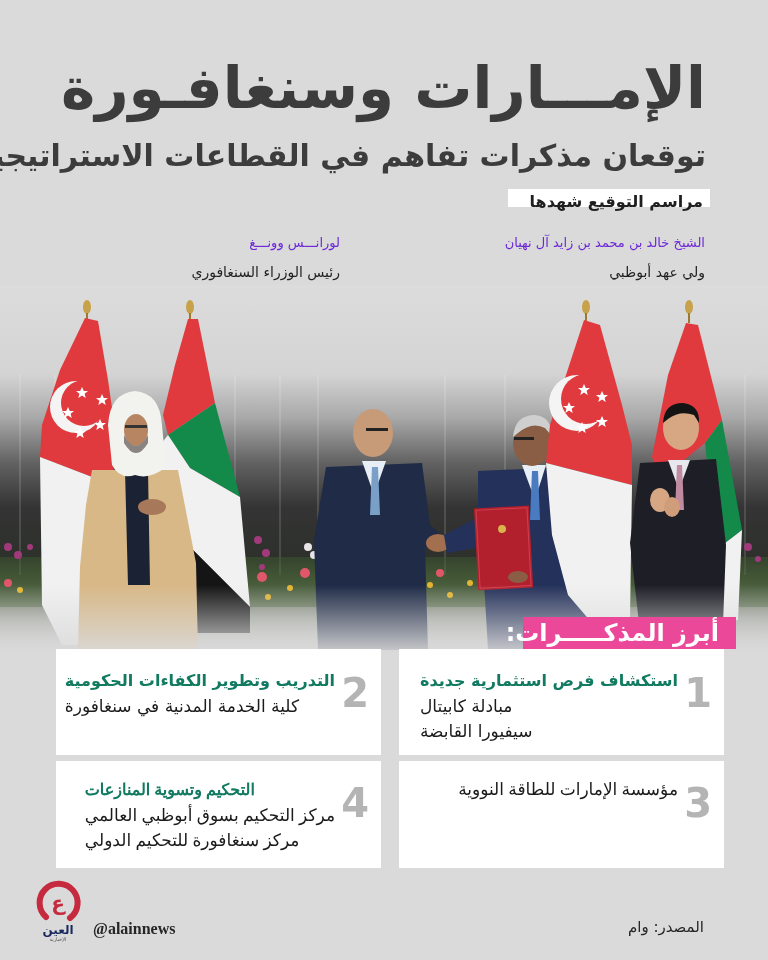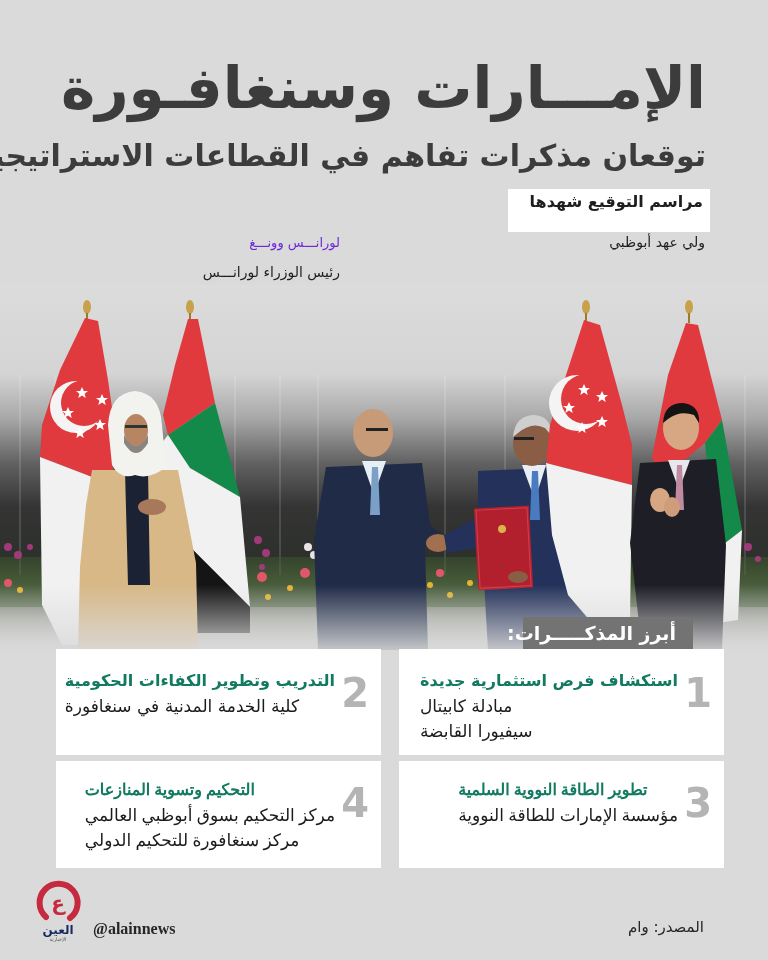--- a/index.html
+++ b/index.html
@@ -10,34 +10,34 @@
   .rtl { direction: rtl; text-align: right; white-space: nowrap; }
   .title {
     position: absolute; right: 62px; top: 48px;
     font-size: 58px; font-weight: bold; color: #3c3c3c; line-height: 80px;
   }
   .subtitle {
     position: absolute; right: 62px; top: 134px;
     font-size: 30px; font-weight: bold; color: #3c3c3c; line-height: 44px;
   }
   .witness-label {
-    position: absolute; left: 508px; top: 189px; width: 202px; height: 43px;
+    position: absolute; left: 508px; top: 189px; width: 202px; height: 18px;
     box-sizing: border-box; background: #ffffff; padding-right: 7px;
     font-size: 16px; font-weight: bold; color: #1e1e1e; line-height: 26px;
   }
   .person { position: absolute; top: 228px; }
   .person .pname { font-size: 13px; color: #6d28d9; line-height: 30px; }
   .person .prole { font-size: 14px; color: #1f1f1f; line-height: 24px; margin-top: 2px; }
   .person-right { right: 63px; }
   .person-left { right: 428px; }
   .photo { position: absolute; left: 0; top: 285px; }
   .memo-heading {
-    position: absolute; left: 523px; top: 617px; width: 170px; height: 32px;
-    box-sizing: border-box; padding-right: 17px; background: #737373;
-    color: #ffffff; font-size: 19px; font-weight: bold; line-height: 32px;
+    position: absolute; left: 523px; top: 617px; width: 213px; height: 32px;
+    box-sizing: border-box; padding-right: 17px; background: #ec4899;
+    color: #ffffff; font-size: 24px; font-weight: bold; line-height: 32px;
   }
   .card { position: absolute; width: 325px; background: #ffffff; direction: rtl; }
   .card .num {
     position: absolute; right: 12px; top: 24px; font-size: 40px; font-weight: bold;
     color: #b4b4b4; line-height: 40px;
   }
   .card .card-text { position: absolute; right: 46px; top: 19px; text-align: left; white-space: nowrap; }
   .card.bottom .card-text { top: 16px; font-family: Liberation Serif, serif; }
   .card.bottom .num { top: 22px; }
   .card .card-title { font-size: 16px; font-weight: bold; color: #117a60; line-height: 26px; }
@@ -56,25 +56,26 @@
 <body>
 
 <div id="page">
 
   <div class="title rtl">الإمـــارات وسنغافـورة</div>
   <div class="subtitle rtl">توقعان مذكرات تفاهم في القطاعات الاستراتيجية</div>
 
   <div class="witness-label rtl">مراسم التوقيع شهدها</div>
 
   <div class="person person-right rtl">
+    <div class="pname">الشيخ خالد بن محمد بن زايد آل نهيان</div>
     <div class="prole">ولي عهد أبوظبي</div>
   </div>
   <div class="person person-left rtl">
     <div class="pname">لورانـــس وونـــغ</div>
-    <div class="prole">رئيس الوزراء لورانـــس</div>
+    <div class="prole">رئيس الوزراء السنغافوري</div>
   </div>
 
   <svg class="photo" width="768" height="370" viewBox="0 0 768 370">
     <defs>
       <linearGradient id="bg" x1="0" y1="0" x2="0" y2="370" gradientUnits="userSpaceOnUse">
         <stop offset="0" stop-color="#dcdcdc"></stop>
         <stop offset="0.24" stop-color="#d4d4d4"></stop>
         <stop offset="0.36" stop-color="#a8a8a8"></stop>
         <stop offset="0.48" stop-color="#626262"></stop>
         <stop offset="0.6" stop-color="#343434"></stop>
@@ -247,21 +248,20 @@
     <div class="num">2</div>
     <div class="card-text">
       <div class="card-title">التدريب وتطوير الكفاءات الحكومية</div>
       <div class="card-line">كلية الخدمة المدنية في سنغافورة</div>
     </div>
   </div>
 
   <div class="card bottom" style="left:399px;top:761px;height:107px;">
     <div class="num">3</div>
     <div class="card-text">
-      <div class="card-title">تطوير الطاقة النووية السلمية</div>
       <div class="card-line">مؤسسة الإمارات للطاقة النووية</div>
     </div>
   </div>
 
   <div class="card bottom" style="left:56px;top:761px;height:107px;">
     <div class="num">4</div>
     <div class="card-text">
       <div class="card-title">التحكيم وتسوية المنازعات</div>
       <div class="card-line">مركز التحكيم بسوق أبوظبي العالمي</div>
       <div class="card-line">مركز سنغافورة للتحكيم الدولي</div>

